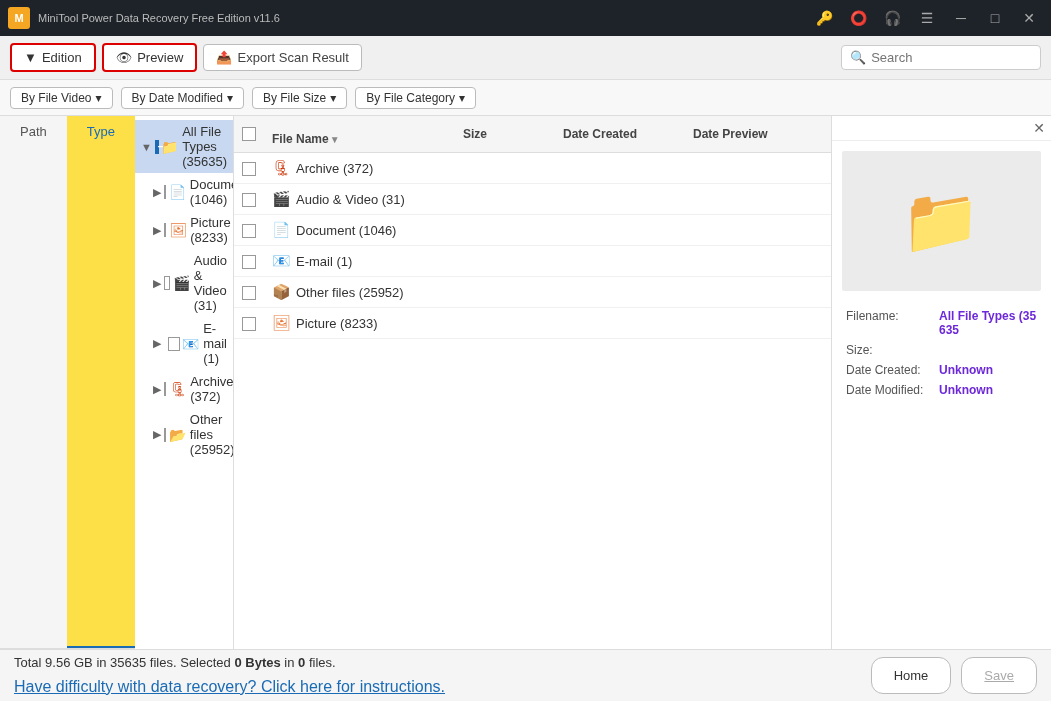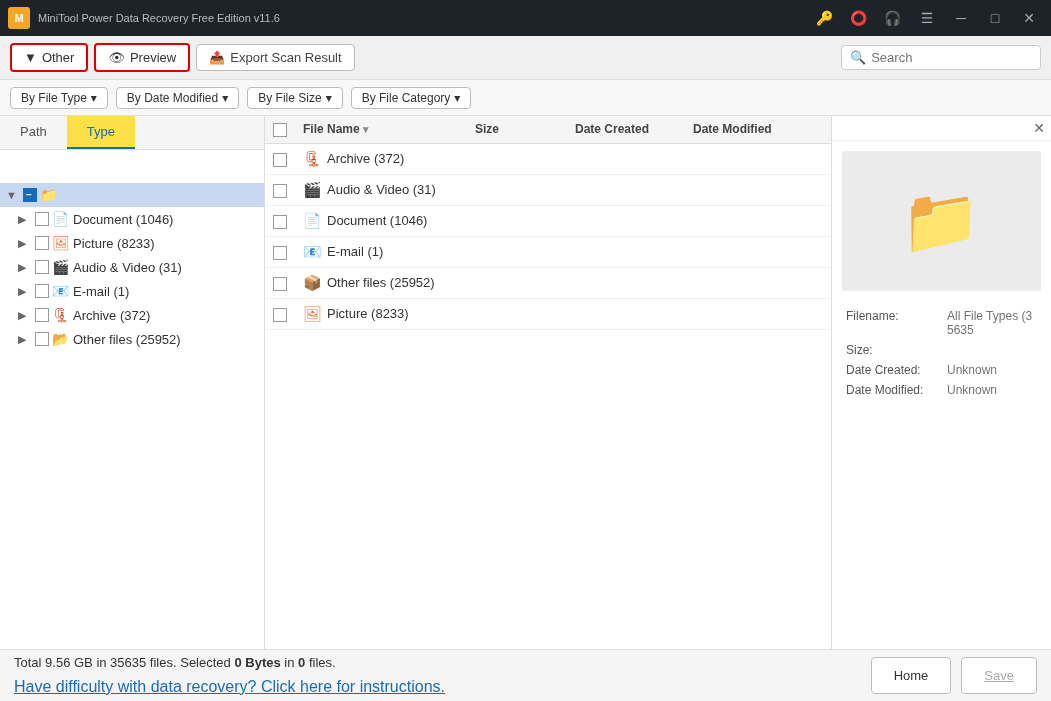--- a/index.html
+++ b/index.html
@@ -90,26 +90,24 @@
 
     
     .main-content {
       display: flex;
       height: calc(701px - 36px - 44px - 36px - 52px);
       background: #fff;
     }
 
     
     .left-panel {
-      width: 265px;
+      width: 234px;
       border-right: 1px solid #ddd;
       display: flex;
-      flex-direction: column;
-      background: #fff;
-      gap: 29px;
+      background: #fff;
     }
 
     
     .tabs {
       display: flex;
       border-bottom: 1px solid #ddd;
       background: #f5f5f5;
     }
     .tab {
       padding: 8px 20px;
@@ -152,23 +150,23 @@
       align-items: center;
       border-bottom: 1px solid #ddd;
       background: #f5f5f5;
       padding: 6px 8px;
       font-size: 12px;
       font-weight: 600;
       color: #444;
       gap: 0;
     }
     .file-list-header .col-check { width: 30px; }
-    .file-list-header .col-name { flex: 2; display: flex; align-items: center; gap: 1px; }
+    .file-list-header .col-name { flex: 2; display: flex; align-items: center; gap: 1px; margin-top: 10px; }
     .file-list-header .col-size { width: 100px; }
-    .file-list-header .col-date-created { width: 118px; }
+    .file-list-header .col-date-created { width: 130px; }
     .file-list-header .col-date-modified { width: 130px; }
 
     .file-list { flex: 1; overflow-y: auto; }
     .file-row {
       display: flex;
       align-items: center;
       padding: 6px 8px;
       border-bottom: 1px solid #f0f0f0;
       cursor: pointer;
       font-size: 13px;
@@ -201,40 +199,40 @@
       flex: 0 0 140px;
       display: flex;
       align-items: center;
       justify-content: center;
       background: #ebebeb;
       margin: 10px;
       border-radius: 2px;
     }
     .preview-folder-icon { font-size: 64px; color: #e8c240; }
     .preview-info { padding: 8px 14px; font-size: 12px; }
-    .preview-info-row { display: flex; margin-bottom: 6px; gap: 16px; }
+    .preview-info-row { display: flex; margin-bottom: 6px; gap: 8px; }
     .preview-info-label { color: #555; width: 85px; flex-shrink: 0; }
-    .preview-info-value { color: #737373; flex: 1; word-break: break-all; }
+    .preview-info-value { color: #6d28d9; flex: 1; word-break: break-all; font-weight: bold; }
 
     
     .status-bar {
       height: 52px;
       background: #f5f5f5;
       border-top: 1px solid #ddd;
       display: flex;
       align-items: center;
       padding: 0 14px;
       gap: 0;
     }
     .status-link { color: #1a6bb5; text-decoration: underline; cursor: pointer; font-size: 16px; }
     .status-btns { display: flex; gap: 10px; }
     .status-btn {
       padding: 10px 22px;
       border: 1px solid #bbb;
-      border-radius: 4px;
+      border-radius: 12px;
       background: #fff;
       font-size: 13px;
       cursor: pointer;
       color: #333;
     }
     .status-btn.disabled { color: #aaa; cursor: default; text-decoration: underline; }
 
     .bold { font-weight: bold; }
 
     
@@ -267,40 +265,40 @@
     <div class="title-bar-icon">☰</div>
     <div class="title-bar-icon">─</div>
     <div class="title-bar-icon">□</div>
     <div class="title-bar-icon close">✕</div>
   </div>
 </div>
 
 <div class="toolbar">
   <button class="toolbar-btn">
     <span>▼</span>
-    <span>Other</span>
+    <span>Edition</span>
   </button>
   <button class="toolbar-btn">
     <span>👁</span>
     <span>Preview</span>
   </button>
   <button class="toolbar-btn normal-btn">
     <span>📤</span>
     <span>Export Scan Result</span>
   </button>
   <div class="toolbar-spacer"></div>
   <div class="search-box">
     <span>🔍</span>
     <input type="text" placeholder="Search" style="">
   </div>
 </div>
 
 <div class="filter-bar">
   <div class="filter-dropdown">
-    <span>By File Type</span>
+    <span>By File Video</span>
     <span>▾</span>
   </div>
   <div class="filter-dropdown">
     <span>By Date Modified</span>
     <span>▾</span>
   </div>
   <div class="filter-dropdown">
     <span>By File Size</span>
     <span>▾</span>
   </div>
@@ -318,20 +316,21 @@
       <div class="tab active">Type</div>
     </div>
     <div class="tree">
 
       <div class="tree-item selected">
         <span class="expander">▼</span>
         <span class="cb indeterminate" style="display:inline-block;position:relative;">
           <span style="position:absolute;top:1px;left:2px;color:#fff;font-size:10px;font-weight:bold;line-height:1;">–</span>
         </span>
         <span class="item-icon" style="color:#4a90d9;">📁</span>
+        <span class="item-label">All File Types (35635)</span>
       </div>
 
       <div class="tree-item tree-indent">
         <span class="expander">▶</span>
         <span class="cb"></span>
         <span class="item-icon" style="color:#4a90d9;">📄</span>
         <span class="item-label">Document (1046)</span>
       </div>
 
       <div class="tree-item tree-indent">
@@ -380,21 +379,21 @@
         <span>File Name</span>
         <span class="sort-arrow">▼</span>
       </div>
       <div class="col-size">
         <span>Size</span>
       </div>
       <div class="col-date-created">
         <span>Date Created</span>
       </div>
       <div class="col-date-modified">
-        <span>Date Modified</span>
+        <span>Date Preview</span>
       </div>
     </div>
     <div class="file-list">
 
       <div class="file-row">
         <div class="col-check"><span class="cb"></span></div>
         <div class="col-name">
           <span class="file-icon" style="color:#cc3300;">🗜</span>
           <span>Archive (372)</span>
         </div>

